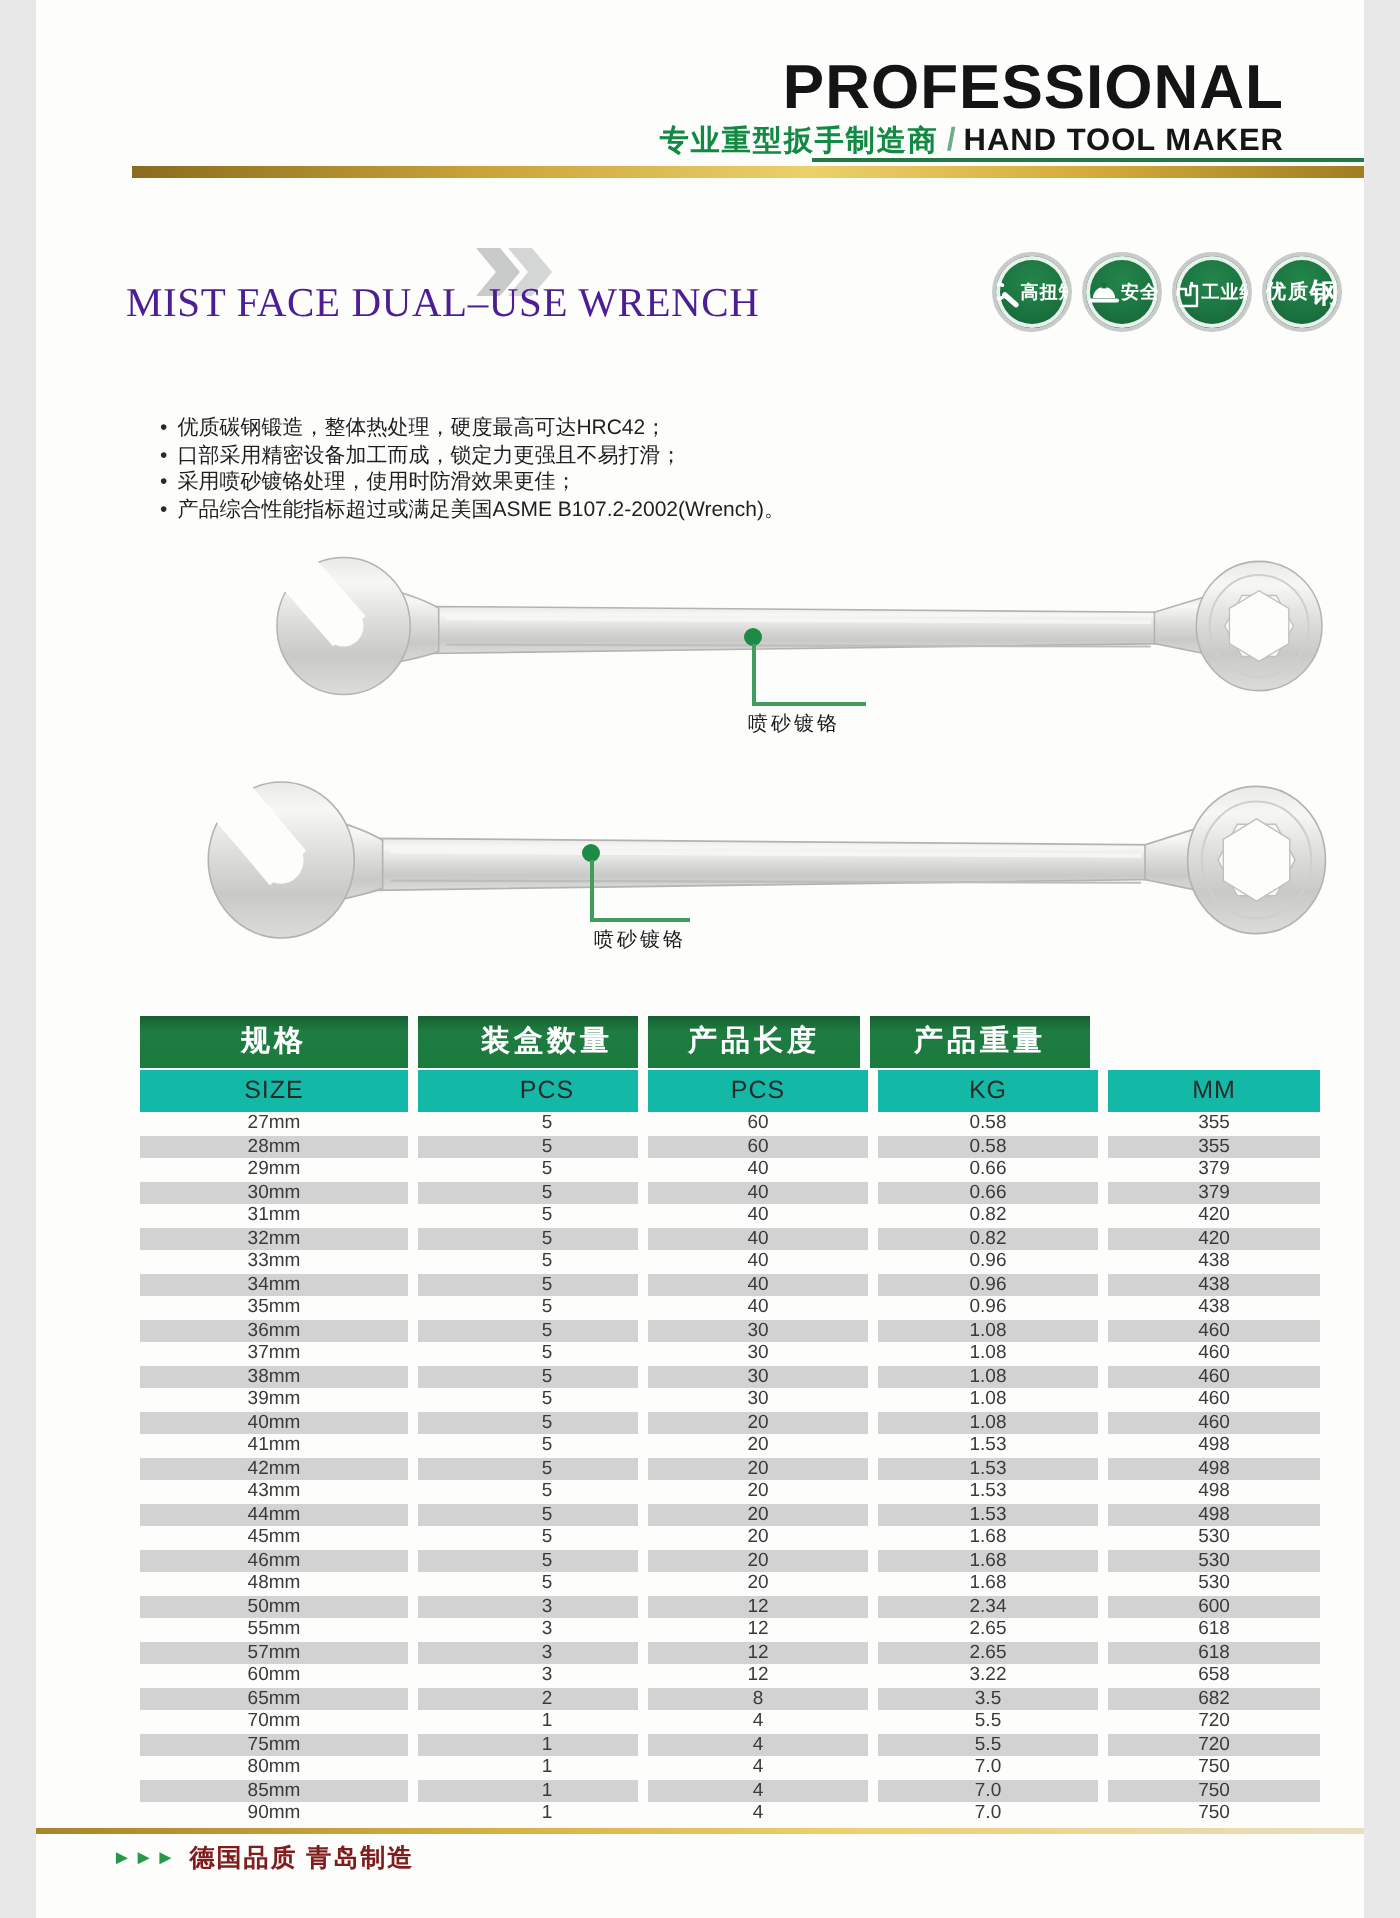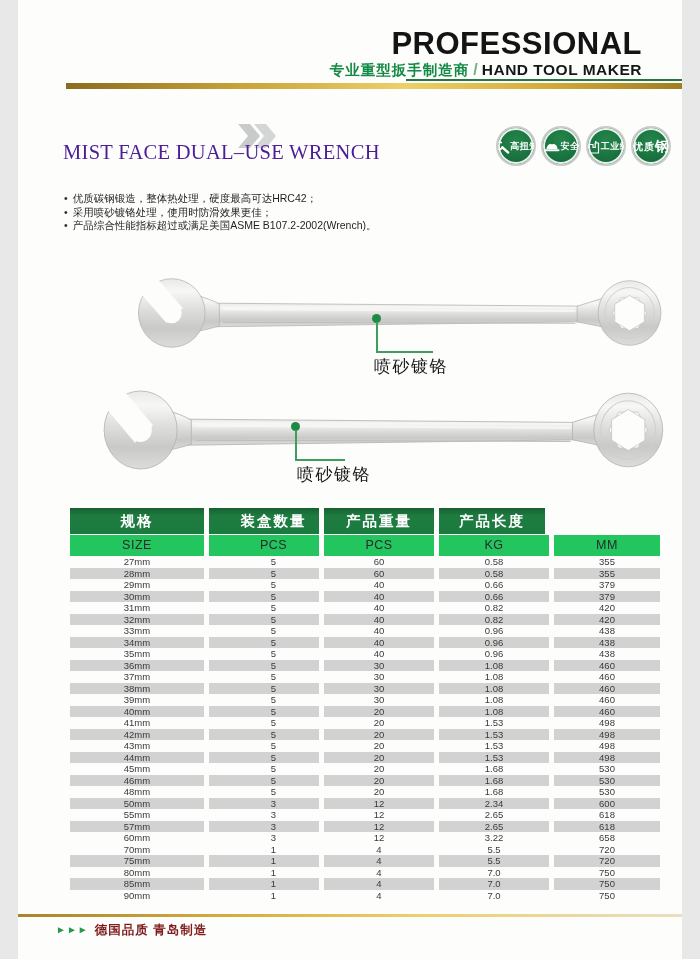--- a/index.html
+++ b/index.html
@@ -47,46 +47,46 @@
     box-shadow:inset 0 0 0 2px rgba(255,255,255,.9);
     box-sizing:border-box;
     display:flex;flex-direction:row;align-items:center;justify-content:center;
     overflow:hidden;
   }
   .badge .bicon{height:15px;display:flex;align-items:center;justify-content:center;margin-top:1px;}
   .badge .blabel{color:#fff;font-size:9px;font-weight:bold;line-height:10px;letter-spacing:.5px;white-space:nowrap;}
   .badge .bl1{color:#fff;font-size:10px;font-weight:bold;line-height:11px;letter-spacing:1px;}
   .badge .bl2{color:#fff;font-size:14px;font-weight:bold;line-height:15px;}
   
-  .features{position:absolute;top:192px;left:46px;width:350px;margin:0;padding:0;list-style:none;}
+  .features{position:absolute;top:192px;left:46px;width:350px;margin:16px;padding:0;list-style:none;}
   .features li{
     font-size:10.5px;line-height:13.5px;color:#1f1f1f;white-space:nowrap;
   }
   .features li::before{content:"•";margin-right:5px;color:#2a2a2a;}
   
   .wrench1{position:absolute;left:110px;top:266px;width:552px;height:94px;}
   .wrench2{position:absolute;left:76px;top:378px;width:588px;height:104px;}
   .callout-dot{position:absolute;width:9px;height:9px;border-radius:50%;background:#1f8a45;}
   .callout-v{position:absolute;width:1.5px;background:#3f9e5e;}
   .callout-h{position:absolute;height:1.5px;background:#3f9e5e;}
-  .callout-label{position:absolute;font-size:17px;color:#171717;letter-spacing:1.5px;white-space:nowrap;}
+  .callout-label{position:absolute;font-size:10px;color:#171717;letter-spacing:1.5px;white-space:nowrap;}
   
   .spec-table{position:absolute;left:52px;top:508px;width:590px;}
   .trow{display:flex;}
   .trow .c{margin-right:5px;text-align:center;box-sizing:border-box;}
   .trow .c:last-child{margin-right:0;}
   .c.w0{width:134px;}.c.w1{width:110px;padding-left:19px;}.c.w2{width:110px;}.c.w3{width:110px;}.c.w4{width:106px;}
   .thead .c{
     height:26px;line-height:26px;
     background:linear-gradient(#175f31,#1e7c40 30%,#1b7a3e);
     color:#fff;font-size:14.5px;font-weight:bold;letter-spacing:2px;
   }
   .tsub{margin-top:1px;}
   .tsub .c{
-    height:21px;line-height:21px;background:#22c55e;
+    height:21px;line-height:21px;background:#14b8a6;
     color:#2b2b2b;font-size:12.5px;letter-spacing:.5px;
   }
   .tbody .trow .c{
     height:11.5px;line-height:11.5px;font-size:9.5px;color:#3a3a3a;
   }
   .tbody .trow.even .c{background:#d2d2d2;}
   
   .footer-rule{
     position:absolute;left:0;right:0;top:914px;height:2.5px;
     background:linear-gradient(90deg,#a8852a 0%,#d8b044 35%,#eccf6e 60%,#b9913049 100%,#b99130 100%);
@@ -155,20 +155,21 @@
       <span class="blabel">工业级</span>
     </div>
     <div class="badge">
       <span class="bl1">优质</span>
       <span class="bl2">钢</span>
     </div>
   </div>
 
   <ul class="features" id="features-list">
       <li>优质碳钢锻造，整体热处理，硬度最高可达HRC42；</li>
+      <li>口部采用精密设备加工而成，锁定力更强且不易打滑；</li>
       <li>采用喷砂镀铬处理，使用时防滑效果更佳；</li>
       <li>产品综合性能指标超过或满足美国ASME B107.2-2002(Wrench)。</li>
     </ul>
 
   <svg class="wrench1" viewBox="0 0 580 96" preserveAspectRatio="none">
     <g stroke="#b3b3b1" stroke-width="0.8" fill="url(#steelV)">
       <path d="M 92 38 L 478 41 L 478 57 L 92 62 Z"></path>
       <path d="M 66 28 Q 88 34 96 39 L 96 61 Q 88 64 66 68 Z"></path>
       <circle cx="46" cy="48" r="35"></circle>
       <path d="M 472 41 L 502 32 L 508 64 L 472 57 Z"></path>
@@ -211,22 +212,22 @@
 
   <div class="callout-dot" style="left:273px;top:422px;"></div>
   <div class="callout-v" style="left:277px;top:430px;height:30px;"></div>
   <div class="callout-h" style="left:277px;top:459px;width:50px;"></div>
   <div class="callout-label" style="left:279px;top:463px;">喷砂镀铬</div>
 
   <div class="spec-table">
     <div class="trow thead" id="thead-row">
         <div class="c w0">规格</div>
         <div class="c w1">装盒数量</div>
+        <div class="c w4">产品长度</div>
         <div class="c w3">产品重量</div>
-        <div class="c w4">产品长度</div>
       </div>
     <div class="trow tsub" id="tsub-row">
         <div class="c w0">SIZE</div>
         <div class="c w1">PCS</div>
         <div class="c w2">PCS</div>
         <div class="c w3">KG</div>
         <div class="c w4">MM</div>
       </div>
     <div class="tbody" id="tbody">
         <div class="trow odd">
@@ -397,20 +398,27 @@
           <div class="c w3">2.65</div>
           <div class="c w4">618</div>
         </div>
         <div class="trow odd">
           <div class="c w0">60mm</div>
           <div class="c w1">3</div>
           <div class="c w2">12</div>
           <div class="c w3">3.22</div>
           <div class="c w4">658</div>
         </div>
+        <div class="trow even">
+          <div class="c w0">65mm</div>
+          <div class="c w1">2</div>
+          <div class="c w2">8</div>
+          <div class="c w3">3.5</div>
+          <div class="c w4">682</div>
+        </div>
         <div class="trow odd">
           <div class="c w0">70mm</div>
           <div class="c w1">1</div>
           <div class="c w2">4</div>
           <div class="c w3">5.5</div>
           <div class="c w4">720</div>
         </div>
         <div class="trow even">
           <div class="c w0">75mm</div>
           <div class="c w1">1</div>

